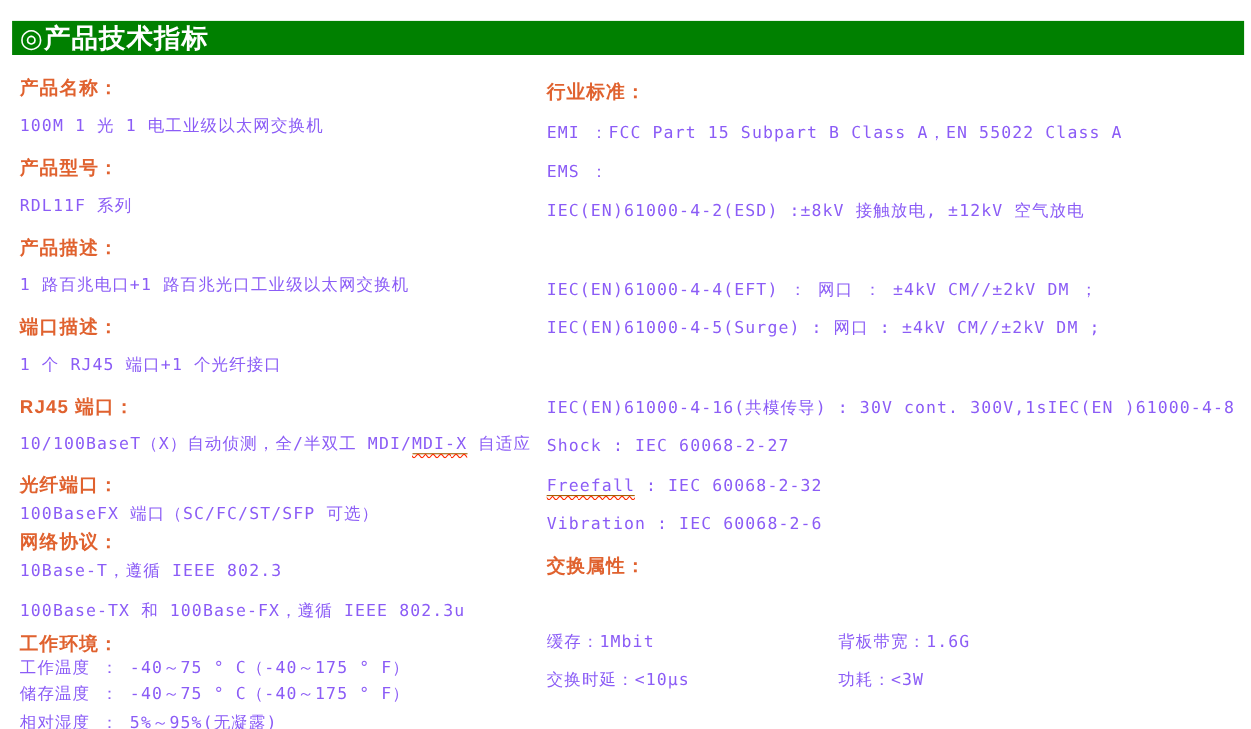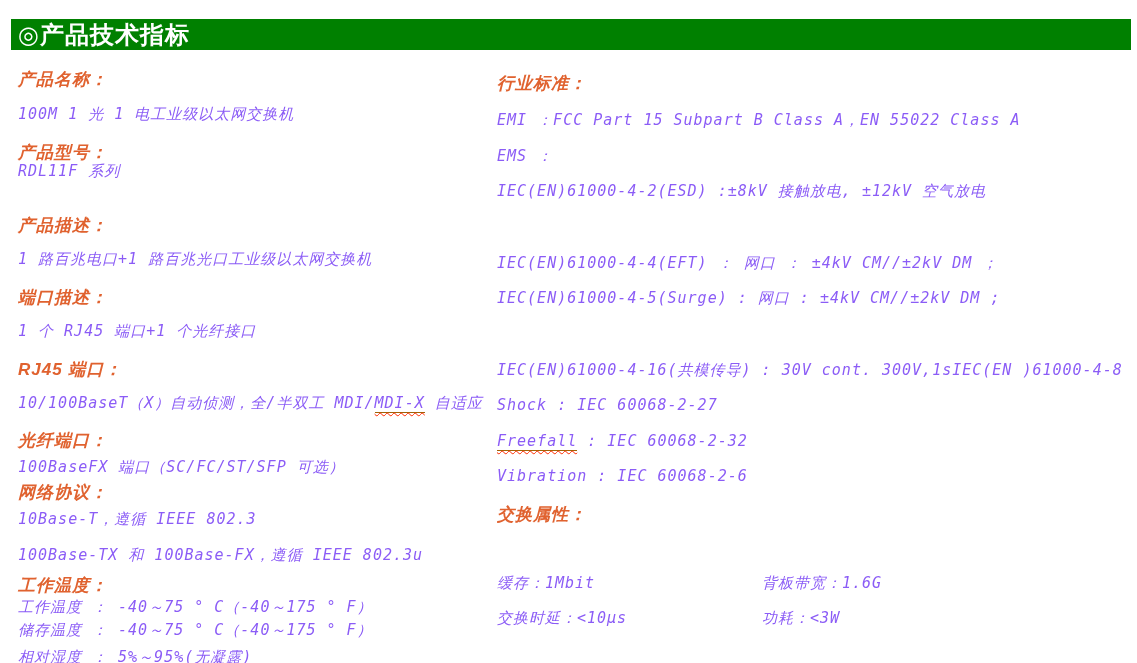--- a/index.html
+++ b/index.html
@@ -14,21 +14,21 @@
     position:absolute; left:11px; top:19px;
     width:1120px; height:31px;
     background:#008000;
     color:#ffffff;
     display:flex; align-items:flex-start;
     padding-left:7px;
     font-family:"Liberation Serif","DejaVu Serif",serif;
     font-weight:bold; font-size:24px;
     letter-spacing:1px;
   }
-  .col { position:absolute; top:0; height:494px;font-style:italic; }
+  .col { position:absolute; top:0; height:494px; }
   .col-left  { left:18px;  width:475px; }
   .col-right { left:497px; width:635px; }
   .h {
     position:absolute; left:0; white-space:nowrap;
     font-family:"Liberation Sans","DejaVu Sans",sans-serif;
     font-weight:bold; font-size:17px;
     color:#e0622f; letter-spacing:1px;
   }
   .t {
     position:absolute; left:0; white-space:nowrap;
@@ -51,39 +51,39 @@
 
 <div class="title-bar">
   <span>◎产品技术指标</span>
 </div>
 
 <div class="col col-left">
   <div class="h" style="top:68px">产品名称：</div>
   <div class="t" style="top:105px">100M 1 光 1 电工业级以太网交换机</div>
 
   <div class="h" style="top:141px">产品型号：</div>
-  <div class="t" style="top:162px">RDL11F 系列</div>
+  <div class="t" style="top:178px">RDL11F 系列</div>
 
   <div class="h" style="top:214px">产品描述：</div>
   <div class="t" style="top:250px">1 路百兆电口+1 路百兆光口工业级以太网交换机</div>
 
   <div class="h" style="top:286px">端口描述：</div>
   <div class="t" style="top:322px">1 个 RJ45 端口+1 个光纤接口</div>
 
   <div class="h" style="top:358px">RJ45 端口：</div>
   <div class="t" style="top:394px"><span>10/100BaseT（X）自动侦测，全/半双工 MDI/</span><span class="wavy">MDI-X</span><span> 自适应</span></div>
 
   <div class="h" style="top:429px">光纤端口：</div>
   <div class="t" style="top:458px">100BaseFX 端口（SC/FC/ST/SFP 可选）</div>
 
   <div class="h" style="top:481px">网络协议：</div>
   <div class="t" style="top:510px">10Base-T，遵循 IEEE 802.3</div>
   <div class="t" style="top:546px">100Base-TX 和 100Base-FX，遵循 IEEE 802.3u</div>
 
-  <div class="h" style="top:574px">工作温度：</div>
+  <div class="h" style="top:574px">工作环境：</div>
   <div class="t" style="top:598px">工作温度 ： -40～75 ° C（-40～175 ° F）</div>
   <div class="t" style="top:621px">储存温度 ： -40～75 ° C（-40～175 ° F）</div>
   <div class="t" style="top:648px">相对湿度 ： 5%～95%(无凝露)</div>
 </div>
 
 <div class="col col-right">
   <div class="h" style="top:72px">行业标准：</div>
   <div class="t" style="top:111px">EMI ：FCC Part 15 Subpart B Class A，EN 55022 Class A</div>
   <div class="t" style="top:147px">EMS ：</div>
   <div class="t" style="top:182px">IEC(EN)61000-4-2(ESD) :±8kV 接触放电, ±12kV 空气放电</div>

